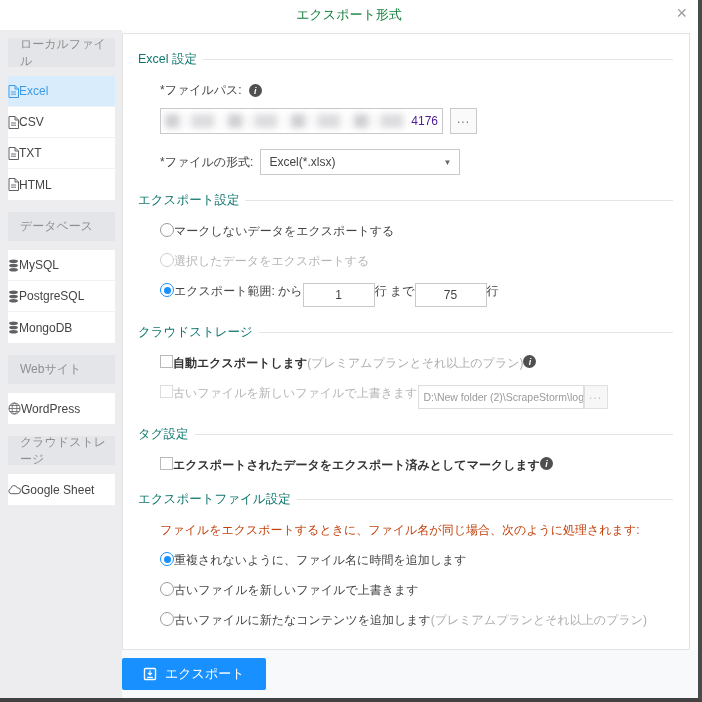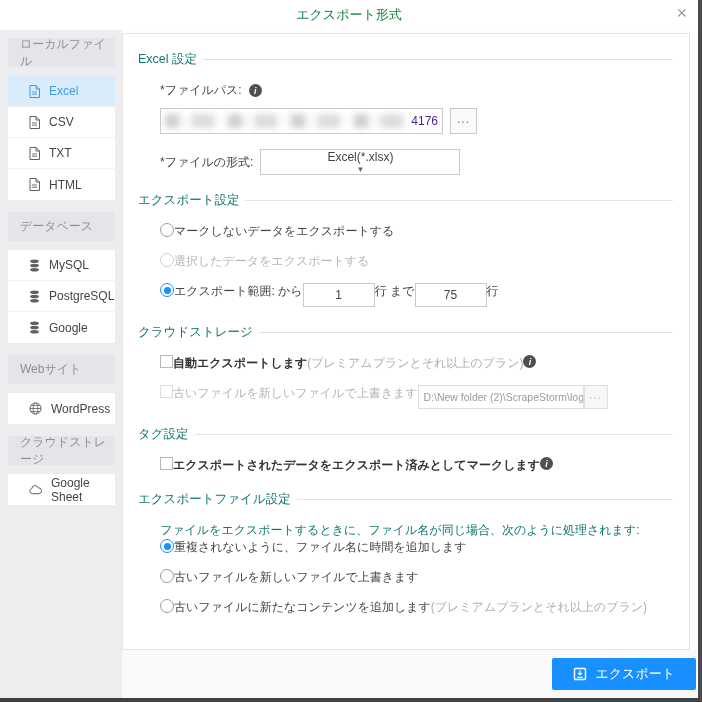--- a/index.html
+++ b/index.html
@@ -13,21 +13,21 @@
   .titlebar { flex: 0 0 30px; position: relative; display: flex; align-items: center; justify-content: center; background: #fff; }
   .titlebar .title { font-size: 13px; color: #15803d; }
   .close { position: absolute; right: 11px; top: 3px; font-size: 18px; color: #9b9b9b; cursor: pointer; line-height: 1.2; }
 
   .body { flex: 1; display: flex; min-height: 0; }
 
   
   .sidebar { flex: 0 0 122px; background: #ededef; padding: 8px 7px 0 8px; }
   .group-header { height: 29px; background: #e4e5e8; color: #8f8f8f; display: flex; align-items: center; padding-left: 12px; margin-bottom: 9px; }
   .group-items { background: #fff; margin-bottom: 12px; }
-  .side-item { height: 31px; display: flex; align-items: center; gap: 9px; padding-left: 21px; border-bottom: 1px solid #f1f1f1; color: #444; cursor: pointer; background: #fff; }
+  .side-item { height: 31px; display: flex; align-items: center; padding-left: 0; border-bottom: 1px solid #f1f1f1; color: #444; cursor: pointer; background: #fff; }
   .group-items .side-item:last-child { border-bottom: none; }
   .side-item .icon { display: inline-flex; color: #606060; }
   .side-item.selected { background: #d9ecfc; color: #3c9be6; }
   .side-item.selected .icon { color: #3c9be6; }
 
   
   .right-col { flex: 1; display: flex; flex-direction: column; min-width: 0; background: #fdfdfd; }
   .content { flex: 1; border: 1px solid #e3e3e3; margin: 3px 8px 0 0; background: #fff; padding: 17px 16px 0 15px; overflow: hidden; }
 
   .section { margin-bottom: 17px; }
@@ -45,21 +45,21 @@
   .path-input { width: 283px; height: 26px; border: 1px solid #c9c9c9; background: #fff; display: flex; align-items: center; padding: 0 4px; overflow: hidden; }
   .blur-fill { flex: 1; height: 14px; border-radius: 2px; filter: blur(3px);
                background: repeating-linear-gradient(90deg, rgba(150,150,158,.45) 0 14px, rgba(228,228,232,.25) 14px 27px, rgba(168,168,176,.4) 27px 49px, rgba(238,238,242,.2) 49px 63px); }
   .path-tail { color: #4c1d95; margin-left: 2px; }
   .browse-btn { width: 27px; height: 26px; border: 1px solid #c9c9c9; background: #fafafa; color: #777; display: flex; align-items: center; justify-content: center;
                 font-size: 12px; letter-spacing: 1px; padding-bottom: 5px; cursor: pointer; }
   .browse-btn.disabled { color: #c3c3c3; border-color: #e0e0e0; background: #f7f7f7; }
 
   .format-row { display: flex; align-items: center; gap: 7px; }
   .select-box { width: 200px; height: 26px; border: 1px solid #c9c9c9; background: #fff; display: flex; align-items: center; justify-content: space-between;
-                padding: 0 8px; cursor: pointer; flex-direction: column; }
+                padding: 0 8px; cursor: pointer; }
   .select-box .arrow { font-size: 8px; color: #666; }
 
   .radio-row, .check-row { display: flex; align-items: flex-start; gap: 0; margin-bottom: 13px; color: #444; }
   .radio-row:last-child, .check-row:last-child { margin-bottom: 0; }
   .radio { width: 14px; height: 14px; border-radius: 50%; border: 1px solid #9b9b9b; background: #fff; position: relative; flex: 0 0 auto; }
   .radio.checked { border-color: #1890ff; }
   .radio.checked::after { content: ""; position: absolute; inset: 2.5px; background: #1890ff; border-radius: 50%; }
   .radio.disabled { border-color: #cfcfcf; }
   .row-disabled { color: #b5b5b5; }
 
@@ -67,24 +67,24 @@
 
   .checkbox { width: 13px; height: 13px; border: 1px solid #b9b9b9; background: #fff; flex: 0 0 auto; }
   .checkbox.disabled { border-color: #ddd; }
   .bold { font-weight: bold; color: #333; }
   .note { color: #aeaeae; }
 
   .log-input { width: 166px; height: 24px; border: 1px solid #ddd; color: #9a9a9a; font-size: 10.5px; display: flex; align-items: center;
                padding: 0 5px; white-space: nowrap; overflow: hidden; background: #fff; }
   .log-browse { width: 24px; height: 24px; }
 
-  .desc { color: #0f766e; }
+  .desc { margin-bottom: 13px; color: #c2410c; }
 
   
-  .footer { flex: 0 0 48px; background: #f8f9fa; display: flex; align-items: center; justify-content: flex-end; padding-right: 2px; }
+  .footer { flex: 0 0 48px; background: #f8f9fa; display: flex; align-items: center; padding-right: 2px; }
   .export-btn { height: 32px; background: #1890ff; color: #fff; border: none; border-radius: 2px; display: flex; align-items: center; gap: 8px;
                 padding: 0 21px; font-size: 13px; font-family: inherit; cursor: pointer; }
 </style>
 </head>
 <body>
 
 <div class="window">
 
   <div class="titlebar">
     <span class="title">エクスポート形式</span>
@@ -161,21 +161,21 @@
           <span>PostgreSQL</span>
         </div>
         <div class="side-item">
           <span class="icon">
               <svg width="11" height="13" viewBox="0 0 11 13" fill="currentColor">
                 <ellipse cx="5.5" cy="2.2" rx="4.4" ry="1.8"></ellipse>
                 <ellipse cx="5.5" cy="6.5" rx="4.4" ry="1.8"></ellipse>
                 <ellipse cx="5.5" cy="10.8" rx="4.4" ry="1.8"></ellipse>
               </svg>
             </span>
-          <span>Google</span>
+          <span>MongoDB</span>
         </div>
       </div>
 
       <div class="group-header">Webサイト</div>
       <div class="group-items">
         <div class="side-item">
           <span class="icon">
               <svg width="13" height="13" viewBox="0 0 13 13" fill="none" stroke="currentColor">
                 <circle cx="6.5" cy="6.5" r="5.5"></circle>
                 <ellipse cx="6.5" cy="6.5" rx="2.4" ry="5.5" stroke-width=".8"></ellipse>

